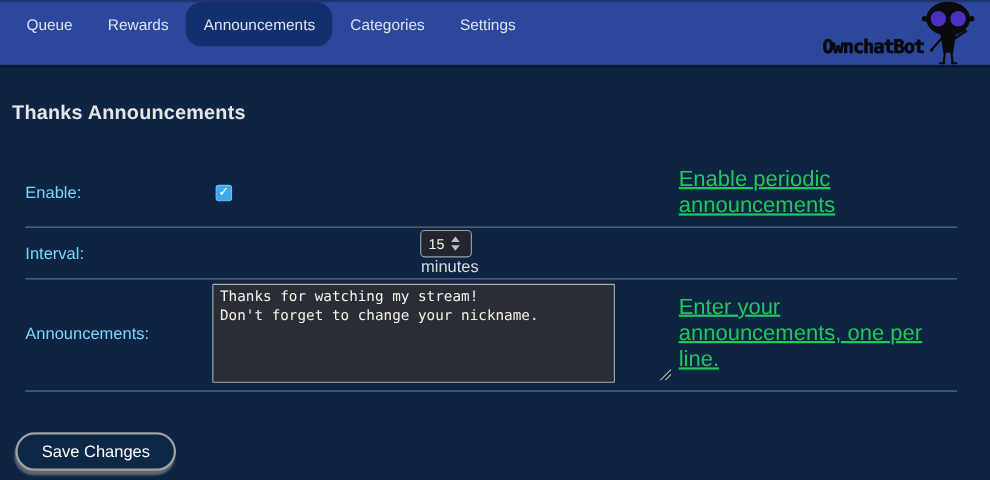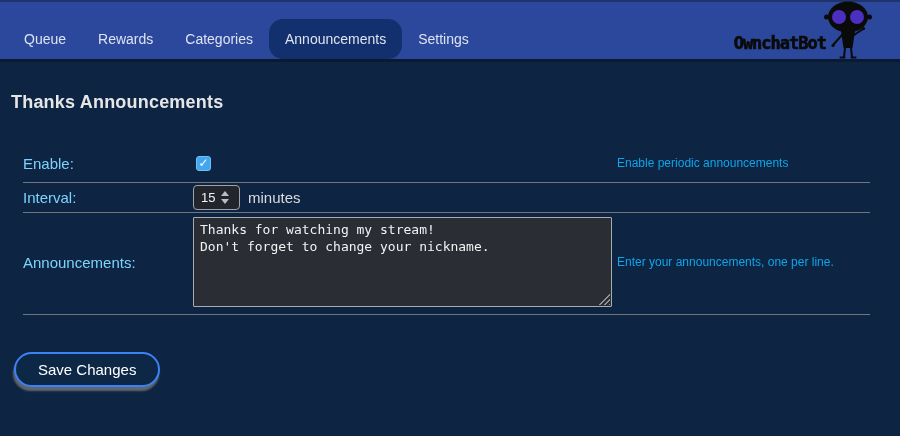--- a/index.html
+++ b/index.html
@@ -8,31 +8,31 @@
     width:900px; height:436px; overflow:hidden;
     background:#0d2443;
     font-family:"Liberation Sans","DejaVu Sans",sans-serif;
   }
 
   
   .navbar {
     height:62px; background:#2b489c;
     border-top:2px solid #20336f;
     border-bottom:3px solid #0a1a33;
-    display:flex; align-items:flex-end;
+    display:flex; align-items:flex-start;
     padding:0 10px 0 8px; position:relative;
   }
   .nav-items { display:flex; align-items:center; list-style:none; margin:0; padding:0; }
   .nav-item {
     color:#dde3f0; font-size:14px; padding:12px 16px; cursor:pointer;
     border-radius:14px; white-space:nowrap;
   }
   .nav-item.active { background:#13306e; }
   .brand {
-    position:absolute; right:28px; bottom:0;
+    position:absolute; right:14px; bottom:0;
     display:flex; align-items:flex-end;
   }
   .brand-text {
     color:#0a0a0a; font-family:"DejaVu Sans Mono","Liberation Mono",monospace;
     font-weight:bold; font-size:17px; letter-spacing:-1px;
     margin-bottom:6px; -webkit-text-stroke:0.6px #0a0a0a;
   }
   .robot { width:48px; height:58px; margin-left:-2px; }
 
   
@@ -44,88 +44,88 @@
   .form-table { margin:31px 30px 0 23px; }
   .form-row {
     display:grid; grid-template-columns:170px 424px 253px;
     align-items:center; border-bottom:1px solid #71767e;
   }
   .row-enable   { padding:7px 0; }
   .row-interval { padding:2px 0; }
   .row-ann      { padding:4px 0 7px 0; }
 
   .f-label { color:#7dd3fc; font-size:15px; }
-  .f-help  { color:#0ea5e9; font-size:12px; line-height:24px; max-width:236px; }
+  .f-help  { color:#22c55e; font-size:20px; line-height:24px; max-width:236px;text-decoration:underline; }
 
   
   .checkbox {
     width:15px; height:15px; margin-left:3px; background:#41a8f0;
     border:1px solid #6cc0f5; border-radius:3px; cursor:pointer;
     display:flex; align-items:center; justify-content:center;
   }
   .checkbox .check-glyph {
     color:#ffffff; font-size:12px; font-weight:bold; line-height:1;
     transform:translateY(-0.5px);
   }
 
   
-  .interval-wrap { display:flex; align-items:center; }
+  .interval-wrap { display:flex; align-items:center;flex-direction:column; }
   .numbox {
     width:47px; height:25px; background:#22262c;
     border:1px solid #9ea3a9; border-radius:4px;
     display:flex; align-items:center; overflow:hidden;
   }
   .numbox input {
     width:26px; border:none; outline:none; background:transparent;
     color:#f2f2f2; font-size:13px; font-family:"Liberation Sans","DejaVu Sans",sans-serif;
     padding:0 0 0 7px;
   }
   .spinner { display:flex; flex-direction:column; align-items:center; gap:3px; margin-left:1px; cursor:pointer; }
   .spin-up    { width:0; height:0; border-left:4px solid transparent; border-right:4px solid transparent; border-bottom:5px solid #b9bdc3; }
   .spin-down  { width:0; height:0; border-left:4px solid transparent; border-right:4px solid transparent; border-top:5px solid #b9bdc3; }
   .unit { color:#dcdcdc; font-size:15px; margin-left:8px; }
 
   
   .ta-wrap { position:relative; width:419px; }
   textarea.announcements {
-    width:419px; height:90px; resize:none; display:block;
+    width:366px; height:90px; resize:none; display:block;
     background:#2b2d34; color:#f2f2f2;
     border:1px solid #a8abb0; border-radius:1px;
     font-family:"DejaVu Sans Mono","Liberation Mono",monospace;
     font-size:13px; line-height:17px; padding:3px 6px;
     outline:none; white-space:pre; overflow:hidden;
   }
   .resize-handle {
     position:absolute; right:2px; bottom:2px; width:12px; height:12px;
     background:repeating-linear-gradient(135deg, transparent 0 2px, #8f949a 2px 3.5px);
     clip-path:polygon(100% 0, 100% 100%, 0 100%);
     cursor:nwse-resize;
   }
 
   
   .save-button {
     margin:37px 0 0 14px; height:35px; padding:0 22px;
     background:#0d2846; color:#ffffff; font-size:15px;
     font-family:"Liberation Sans","DejaVu Sans",sans-serif;
-    border:2px solid #3b82f6; border-radius:18px; cursor:pointer;
+    border:2px solid #a3a3a3; border-radius:18px; cursor:pointer;
     box-shadow:-1px 4px 2px 0 rgba(110,114,120,0.85);
   }
 </style>
 </head>
 <body>
 
 
 
 
 <div class="navbar">
   <ul class="nav-items">
     <li class="nav-item">Queue</li>
     <li class="nav-item">Rewards</li>
+    <li class="nav-item active">Announcements</li>
     <li class="nav-item">Categories</li>
-    <li class="nav-item active">Announcements</li>
     <li class="nav-item">Settings</li>
   </ul>
 
   <div class="brand">
     <span class="brand-text">OwnchatBot</span>
     <svg class="robot" viewBox="0 0 48 58" xmlns="http://www.w3.org/2000/svg">
 
       <circle cx="2.5" cy="16" r="2.5" fill="#0a0a0a"></circle>
       <circle cx="45.5" cy="16" r="2.5" fill="#0a0a0a"></circle>
       <line x1="2.5" y1="16" x2="8" y2="16" stroke="#0a0a0a" stroke-width="2"></line>

